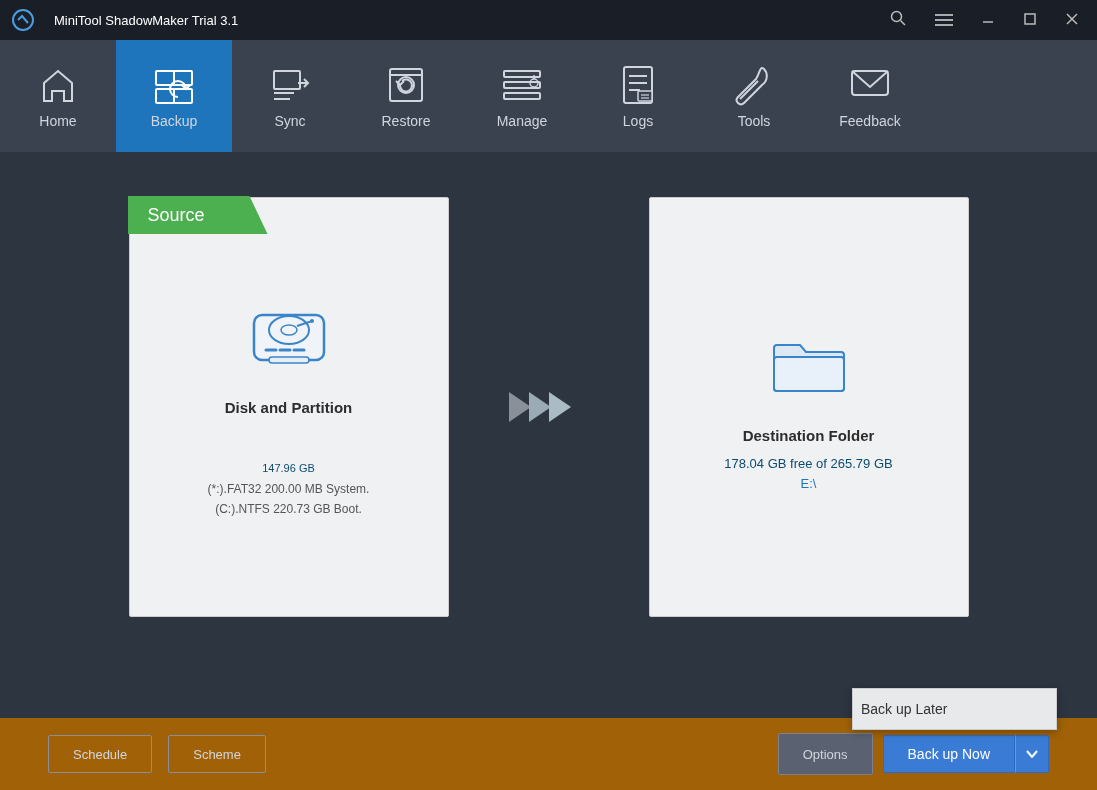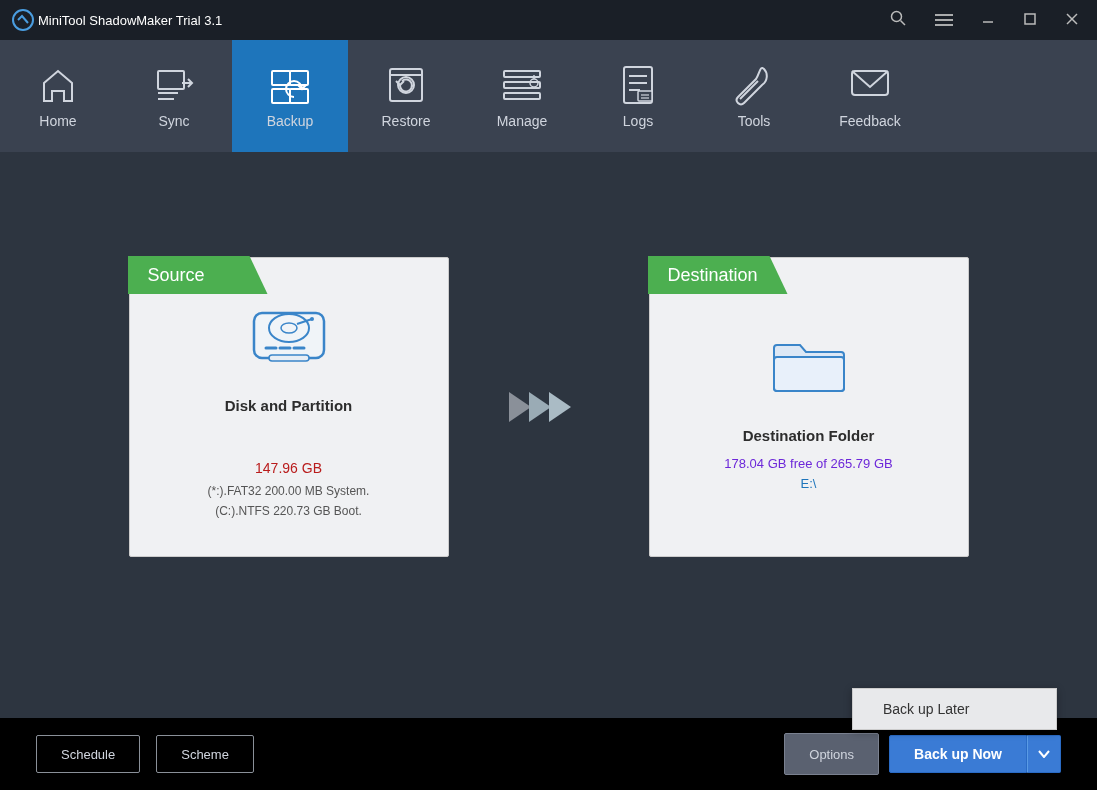--- a/index.html
+++ b/index.html
@@ -17,21 +17,21 @@
       background: #1a1f27;
       height: 40px;
       display: flex;
       align-items: center;
       padding: 0 12px;
       justify-content: space-between;
     }
     .titlebar-left {
       display: flex;
       align-items: center;
-      gap: 4px;
+      gap: 20px;
     }
     .titlebar-logo {
       width: 22px;
       height: 22px;
     }
     .titlebar-title {
       color: #ffffff;
       font-size: 13px;
     }
     .titlebar-controls {
@@ -78,21 +78,21 @@
       justify-content: center;
       gap: 60px;
       height: 500px;
     }
 
     
     .card {
       background: #f0f1f3;
       border: 1px solid #ccc;
       width: 320px;
-      height: 300px;
+      height: 420px;
       position: relative;
       border-radius: 2px;
     }
     .card-header {
       position: absolute;
       top: -2px;
       left: -2px;
       height: 38px;
       min-width: 140px;
       display: flex;
@@ -118,59 +118,59 @@
     .card-icon {
       margin-bottom: 20px;
     }
     .card-title {
       font-size: 15px;
       font-weight: bold;
       color: #2d2d2d;
       margin-bottom: 8px;
     }
     .card-size {
-      font-size: 14px;
-      color: #b91c1c;
+      font-size: 11px;
+      color: #0c4a6e;
       margin-bottom: 6px;
       margin-top: 38px;
     }
     .card-desc {
       font-size: 12px;
       color: #555;
       line-height: 1.6;
     }
     .card-dest-info {
       font-size: 13px;
-      color: #6d28d9;
+      color: #0c4a6e;
       line-height: 1.8;
     }
     .card-dest-path {
       font-size: 13px;
       color: #1e75bb;
     }
 
     
     .arrow-container {
       display: flex;
       align-items: center;
       justify-content: center;
     }
 
     
     .bottombar {
       position: absolute;
       bottom: 0;
       left: 0;
       right: 0;
-      padding: 0 36px;
+      padding: 0 48px;
       display: flex;
       align-items: center;
       justify-content: space-between;
       height: 72px;
-      background: #000000;
+      background: #a16207;
     }
     .bottom-left {
       display: flex;
       gap: 16px;
     }
     .bottom-right {
       display: flex;
       align-items: center;
       gap: 10px;
     }
@@ -199,21 +199,21 @@
 
     .btn-backup {
       background: #3a7bd5;
       border: 1px solid #2a6bc5;
       color: #fff;
       padding: 8px 24px;
       font-size: 14px;
       cursor: pointer;
       border-radius: 2px 0 0 2px;
       height: 38px;
-      font-weight: 700;
+      font-weight: 400;
     }
 
     .btn-dropdown {
       background: #3a7bd5;
       border: 1px solid #2a6bc5;
       border-left: 1px solid #5a9be5;
       color: #fff;
       padding: 0 10px;
       font-size: 12px;
       cursor: pointer;
@@ -228,21 +228,21 @@
       position: absolute;
       bottom: 60px;
       right: 40px;
       background: #f0f1f3;
       border: 1px solid #ccc;
       width: 205px;
       z-index: 100;
       box-shadow: 0 2px 8px rgba(0,0,0,0.3);
     }
     .dropdown-item {
-      padding: 12px 30px;
+      padding: 12px 8px;
       font-size: 14px;
       color: #333;
       cursor: pointer;
       background: #e8e9eb;
     }
 
     
     .win-ctrl {
       color: #bbb;
       font-size: 18px;
@@ -294,43 +294,43 @@
   </div>
 </div>
 
 <div class="navbar">
 
   <div class="nav-item">
     <svg viewBox="0 0 44 44" fill="none">
       <path d="M8 20 L22 8 L36 20 L36 38 L28 38 L28 28 L16 28 L16 38 L8 38 Z" stroke="#d0d5de" stroke-width="2" fill="none"></path>
     </svg>
     <span class="nav-label">Home</span>
-  </div>
-
-  <div class="nav-item">
-    <svg viewBox="0 0 44 44" fill="none">
-      <rect x="6" y="8" width="26" height="18" rx="1" stroke="#d0d5de" stroke-width="2" fill="none"></rect>
-      <line x1="6" y1="30" x2="26" y2="30" stroke="#d0d5de" stroke-width="2"></line>
-      <line x1="30" y1="20" x2="40" y2="20" stroke="#d0d5de" stroke-width="2"></line>
-      <polyline points="36,16 40,20 36,24" stroke="#d0d5de" stroke-width="2" fill="none"></polyline>
-      <line x1="6" y1="36" x2="22" y2="36" stroke="#d0d5de" stroke-width="2"></line>
-    </svg>
-    <span class="nav-label">Sync</span>
   </div>
 
   <div class="nav-item active">
     <svg viewBox="0 0 44 44" fill="none">
       <rect x="4" y="8" width="18" height="14" rx="1" stroke="#fff" stroke-width="2" fill="none"></rect>
       <rect x="22" y="8" width="18" height="14" rx="1" stroke="#fff" stroke-width="2" fill="none"></rect>
       <rect x="4" y="26" width="18" height="14" rx="1" stroke="#fff" stroke-width="2" fill="none"></rect>
       <rect x="22" y="26" width="18" height="14" rx="1" stroke="#fff" stroke-width="2" fill="none"></rect>
       <path d="M34 26 A8 8 0 1 0 26 34" stroke="#fff" stroke-width="2" fill="none"></path>
       <polyline points="30,22 34,26 38,22" stroke="#fff" stroke-width="2" fill="none"></polyline>
     </svg>
     <span class="nav-label">Backup</span>
+  </div>
+
+  <div class="nav-item">
+    <svg viewBox="0 0 44 44" fill="none">
+      <rect x="6" y="8" width="26" height="18" rx="1" stroke="#d0d5de" stroke-width="2" fill="none"></rect>
+      <line x1="6" y1="30" x2="26" y2="30" stroke="#d0d5de" stroke-width="2"></line>
+      <line x1="30" y1="20" x2="40" y2="20" stroke="#d0d5de" stroke-width="2"></line>
+      <polyline points="36,16 40,20 36,24" stroke="#d0d5de" stroke-width="2" fill="none"></polyline>
+      <line x1="6" y1="36" x2="22" y2="36" stroke="#d0d5de" stroke-width="2"></line>
+    </svg>
+    <span class="nav-label">Sync</span>
   </div>
 
   <div class="nav-item">
     <svg viewBox="0 0 44 44" fill="none">
       <rect x="6" y="6" width="32" height="32" rx="2" stroke="#d0d5de" stroke-width="2" fill="none"></rect>
       <circle cx="22" cy="22" r="8" stroke="#d0d5de" stroke-width="2" fill="none"></circle>
       <path d="M18 18 A6 6 0 1 1 16 22" stroke="#d0d5de" stroke-width="2" fill="none"></path>
       <polyline points="12,18 16,22 20,18" stroke="#d0d5de" stroke-width="2" fill="none"></polyline>
       <line x1="6" y1="12" x2="38" y2="12" stroke="#d0d5de" stroke-width="2"></line>
     </svg>
@@ -416,23 +416,20 @@
     <span style="display:flex; gap:0;">
       <svg width="80" height="50" viewBox="0 0 80 50" fill="none">
         <polygon points="0,10 22,25 0,40" fill="#8a9099"></polygon>
         <polygon points="20,10 42,25 20,40" fill="#9aabb5"></polygon>
         <polygon points="40,10 62,25 40,40" fill="#aabbc5"></polygon>
       </svg>
     </span>
   </div>
 
   <div class="card">
-    <div class="card-header destination">
-      <span>Destination</span>
-    </div>
     <div class="card-content">
       <div class="card-icon">
         <svg width="90" height="80" viewBox="0 0 90 80" fill="none">
 
           <path d="M10 30 L10 65 Q10 68 13 68 L77 68 Q80 68 80 65 L80 32 Q80 29 77 29 L42 29 L36 22 L13 22 Q10 22 10 25 Z" fill="#dde8f5" stroke="#3a85c9" stroke-width="2"></path>
 
           <rect x="10" y="34" width="70" height="34" rx="3" fill="#e8f0fa" stroke="#3a85c9" stroke-width="2"></rect>
         </svg>
       </div>
       <div class="card-title">Destination Folder</div>

